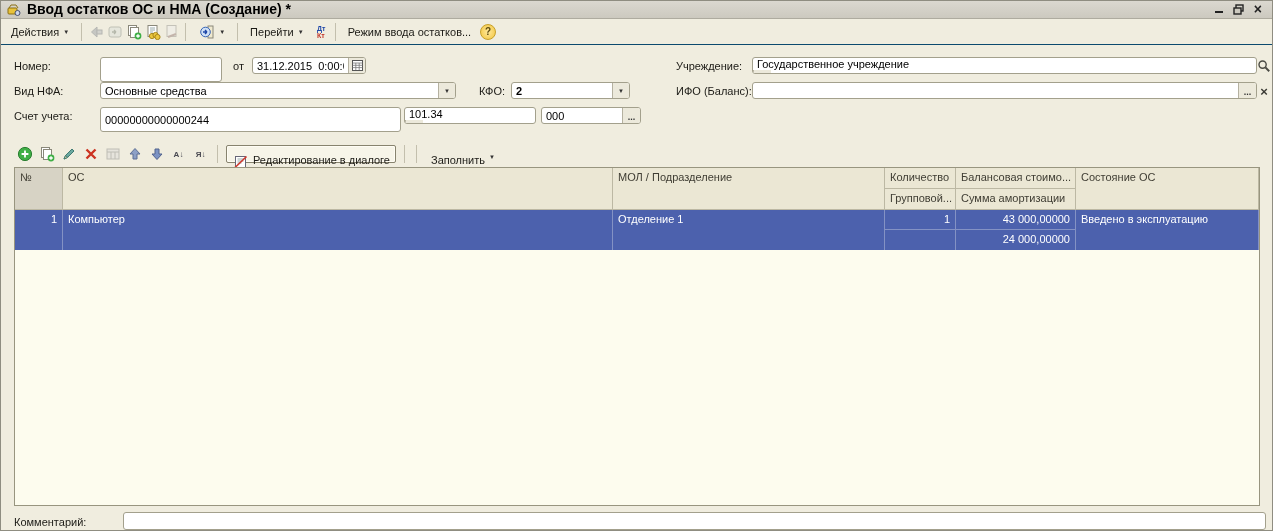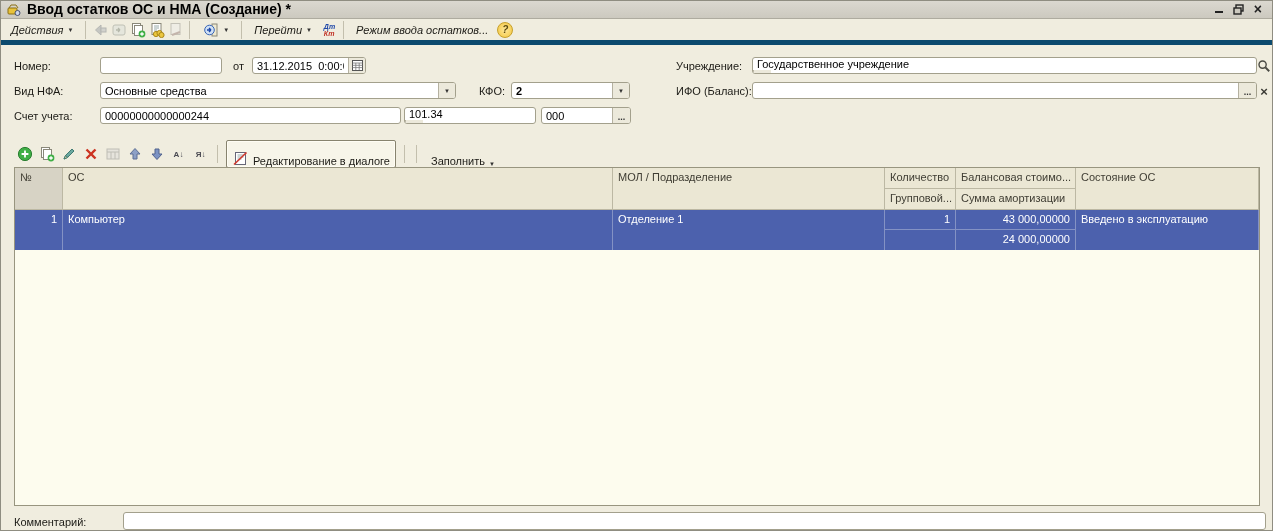--- a/index.html
+++ b/index.html
@@ -10,50 +10,50 @@
   .frame{position:absolute;inset:0;border:1px solid #8f8d81;pointer-events:none;z-index:50;}
   
   .titlebar{position:absolute;top:0;left:0;right:0;height:19px;
     background:linear-gradient(#dcd9d1,#ccc9bf);border-bottom:1px solid #aeab9f;
     display:flex;align-items:center;gap:5px;padding:0 5px;box-sizing:border-box;}
   .title{font-weight:bold;font-size:14px;color:#000;white-space:nowrap;}
   .wctrl{margin-left:auto;display:flex;gap:10px;align-items:center;padding-right:6px;}
   .minglyph{display:inline-block;width:8px;height:8px;border-bottom:2px solid #222;}
   .closeglyph{font-size:14px;font-weight:bold;line-height:10px;color:#222;}
   
-  .toolbar{position:absolute;top:19px;left:0;right:0;height:26px;border-bottom:5px solid #0c4a6e;
-    display:flex;align-items:center;padding:0 4px;gap:2px;box-sizing:border-box;font-style:italic;}
+  .toolbar{position:absolute;top:19px;left:0;right:0;height:26px;border-bottom:1px solid #0c4a6e;
+    display:flex;align-items:center;padding:0 4px;gap:2px;box-sizing:border-box;}
   .tbtn{height:20px;display:inline-flex;align-items:center;gap:4px;padding:0 6px;border:1px solid transparent;
     border-radius:2px;background:transparent;font:inherit;color:#1c1b16;}
   .caret{font-size:6px;color:#333;line-height:6px;}
   .sep{width:1px;height:18px;background:#c3bfad;margin:0 3px;flex:0 0 auto;}
   .ic{width:17px;height:17px;display:inline-flex;align-items:center;justify-content:center;flex:0 0 auto;}
   .disabled{opacity:.42;filter:grayscale(70%);}
   .helpic{width:14px;height:14px;border-radius:50%;background:radial-gradient(#ffe89a,#f2c53d);
     border:1px solid #c7a02a;color:#5a4a10;font-weight:bold;font-size:10px;
     display:inline-flex;align-items:center;justify-content:center;}
   .dtkt{display:inline-flex;flex-direction:column;line-height:7px;font-size:7px;font-weight:bold;}
   .dtkt .dt{color:#1d46a8;} .dtkt .kt{color:#c03226;}
   
   .lbl{position:absolute;white-space:nowrap;color:#1c1b16;}
-  .inp{position:absolute;height:17px;box-sizing:border-box;border:1px solid #a3a08c;border-radius:3px;
+  .inp{position:absolute;height:25px;box-sizing:border-box;border:1px solid #a3a08c;border-radius:3px;
     background:#fff;font:11px "Liberation Sans",sans-serif;padding:1px 4px;color:#000;}
   .field{position:absolute;height:17px;box-sizing:border-box;border:1px solid #a3a08c;border-radius:3px;
     background:#fff;display:flex;align-items:stretch;overflow:hidden;}
   .field input{flex:1;border:0;outline:0;background:transparent;font:11px "Liberation Sans",sans-serif;
     padding:0 4px;min-width:0;color:#000;}
   .ddbtn{width:16px;background:#ece9db;border-left:1px solid #b5b1a0;display:flex;align-items:center;
     justify-content:center;font-size:6px;color:#333;flex:0 0 auto;}
   .dotsbtn{width:17px;background:#ece9db;border-left:1px solid #b5b1a0;display:flex;align-items:flex-end;
     justify-content:center;font-size:9px;font-weight:bold;color:#333;line-height:11px;flex:0 0 auto;}
   .flatic{position:absolute;width:16px;height:16px;display:inline-flex;align-items:center;justify-content:center;}
   .boldval input{font-weight:bold;}
   
   .gridtb{position:absolute;left:16px;top:142px;height:24px;display:flex;align-items:center;gap:5px;}
-  .gbtn{height:28px;display:inline-flex;align-items:flex-end;gap:4px;padding:0 5px;border:1px solid transparent;
+  .gbtn{height:18px;display:inline-flex;align-items:flex-start;gap:4px;padding:8px 5px;border:1px solid transparent;
     border-radius:2px;background:transparent;font:inherit;color:#1c1b16;}
   .gbtn.pressed{border:1px solid #87836e;background:#f7f5e9;box-shadow:inset 0 0 0 1px #fffdf4;}
   .sorttxt{font-size:8px;font-weight:bold;color:#4a4a52;letter-spacing:0;}
   
   .tablebox{position:absolute;left:14px;top:167px;width:1246px;height:339px;background:#fdfcee;
     border:1px solid #98957f;box-sizing:border-box;}
   .grid{display:grid;grid-template-columns:48px 550px 272px 71px 120px 183px;
     grid-template-rows:21px 21px 20px 20px;}
   .hc{background:#ebe7d4;border-right:1px solid #bcb8a3;border-bottom:1px solid #bcb8a3;
     padding:3px 5px;box-sizing:border-box;color:#3f3d33;white-space:nowrap;overflow:hidden;}
@@ -185,21 +185,21 @@
   <input value="2" style="">
   <span class="ddbtn">▼</span>
 </div>
 
 <span class="lbl" style="left:14px;top:110px;">Счет учета:</span>
 <input class="inp" style="left: 100px; top: 107px; width: 301px;" value="00000000000000244">
 <div class="field" style="left:404px;top:107px;width:132px;flex-direction:column;">
   <input value="101.34" style="">
   <span class="dotsbtn">...</span>
 </div>
-<div class="field" style="left:541px;top:107px;width:90px;">
+<div class="field" style="left:541px;top:107px;width:100px;">
   <input value="000" style="">
   <span class="dotsbtn">...</span>
 </div>
 
 <span class="lbl" style="left:676px;top:60px;">Учреждение:</span>
 <div class="field" style="left:752px;top:57px;width:505px;flex-direction:column;">
   <input value="Государственное учреждение" style="">
   <span class="dotsbtn">...</span>
 </div>
 <span class="flatic" style="left:1256px;top:58px;">

